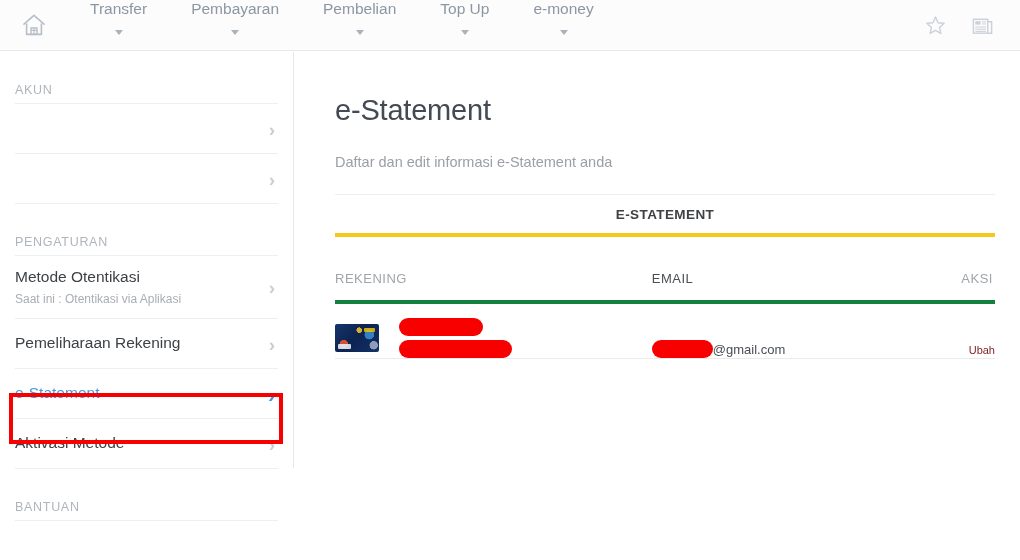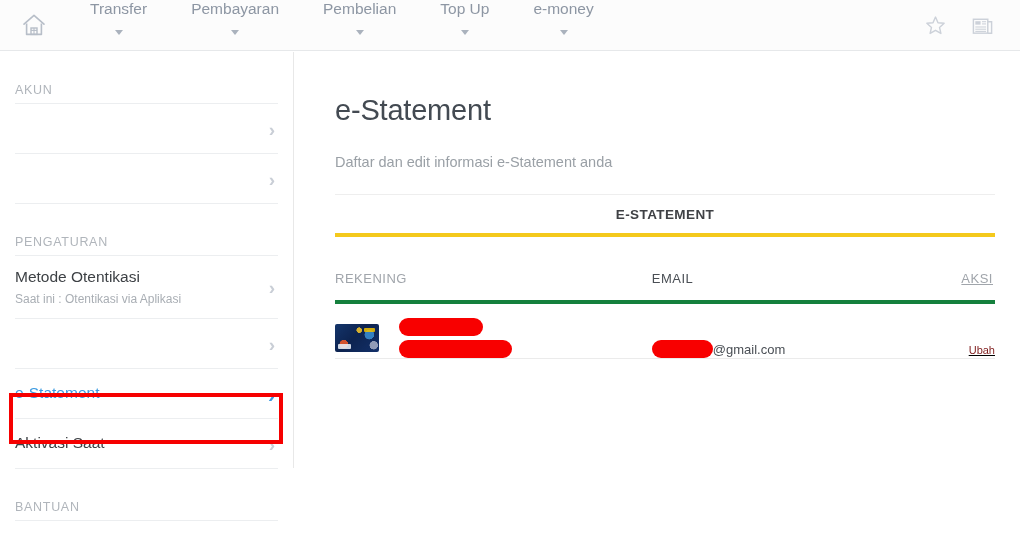--- a/index.html
+++ b/index.html
@@ -173,21 +173,21 @@
     border-bottom: 4px solid #15803d;
   }
   .trow {
     display: flex;
     align-items: flex-end;
     min-height: 55px;
     border-bottom: 1px solid #ebebeb;
   }
   .col-rek { width: 48%; display: flex; align-items: center; }
   .col-mail { width: 38%; display: flex; align-items: center; font-size: 13px; color: #4a4f55; }
-  .col-aksi { width: 14%; text-align: right; text-decoration: underline; }
+  .col-aksi { width: 14%; text-align: right; }
   .thead .col-aksi { padding-right: 2px; }
 
   
   .card-thumb {
     width: 44px; height: 28px;
     border-radius: 2px;
     flex: 0 0 auto;
     background:
       radial-gradient(circle at 20% 72%, rgba(245,90,40,.85) 0 10%, transparent 11%),
       radial-gradient(circle at 78% 38%, rgba(60,150,220,.8) 0 12%, transparent 13%),
@@ -316,33 +316,36 @@
 
   <div class="side-item tall">
     <div class="txt-wrap">
       <div class="label">Metode Otentikasi</div>
       <div class="sub">Saat ini : Otentikasi via Aplikasi</div>
     </div>
     <span class="side-chev">›</span>
   </div>
 
   <div class="side-item">
+    <div class="txt-wrap">
+      <div class="label">Pemeliharaan Rekening</div>
+    </div>
     <span class="side-chev">›</span>
   </div>
 
   <div class="side-item active">
     <div class="txt-wrap">
       <div class="label">e-Statement</div>
     </div>
     <span class="side-chev">›</span>
   </div>
 
   <div class="side-item">
     <div class="txt-wrap">
-      <div class="label">Aktivasi Saat</div>
+      <div class="label">Aktivasi Metode</div>
     </div>
     <span class="side-chev">›</span>
   </div>
 
   <div class="side-group-label">BANTUAN</div>
 </div>
 
 <div id="annot-box"></div>
 
 <div id="main">

